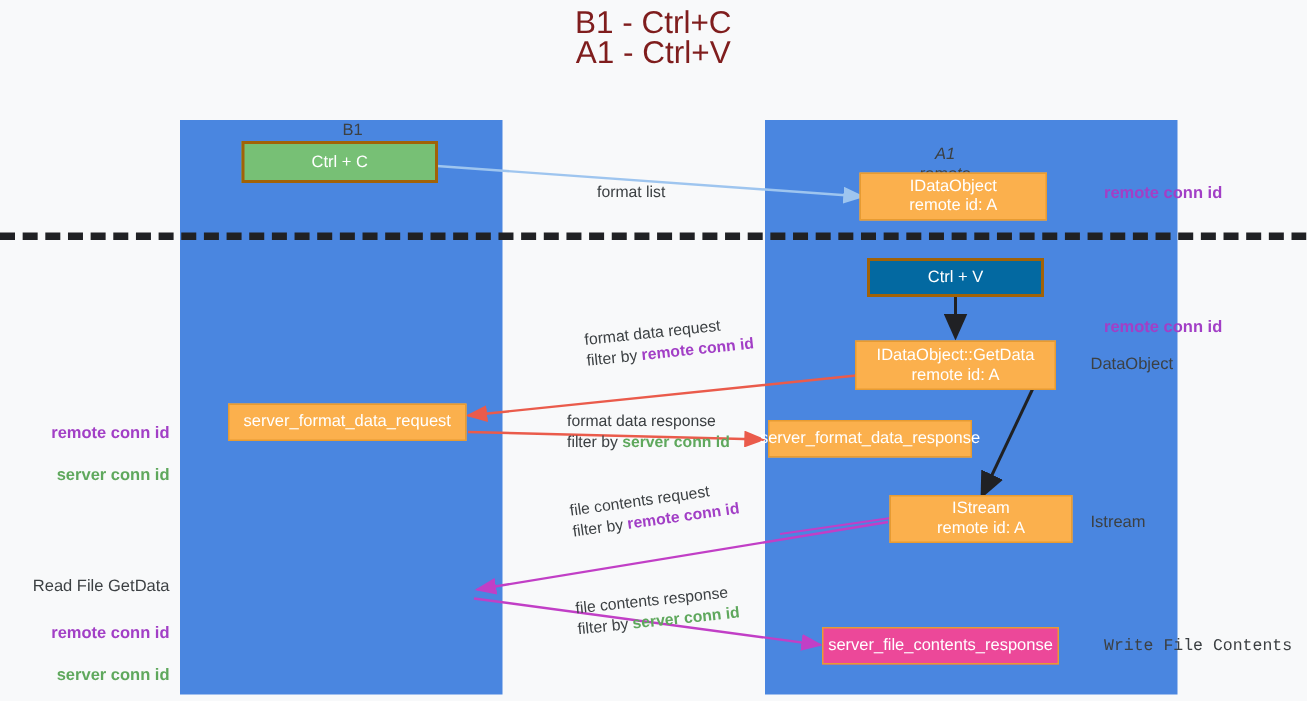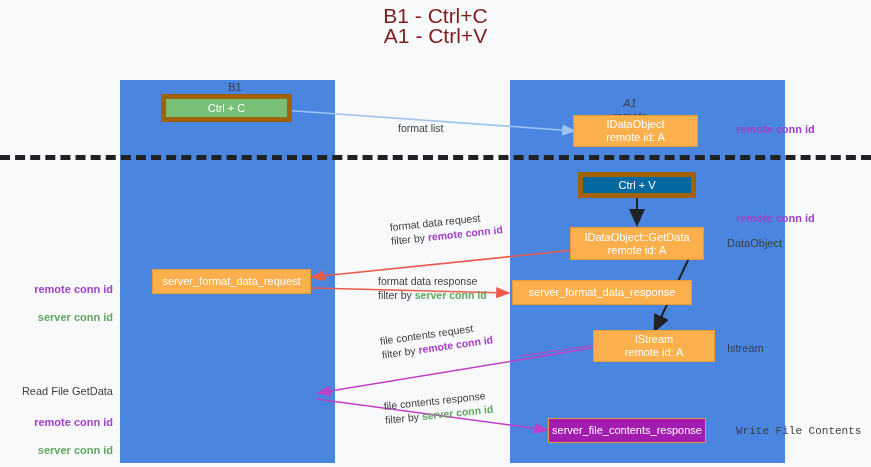--- a/index.html
+++ b/index.html
@@ -49,21 +49,21 @@
   .node{
     position:absolute;
     box-sizing:border-box;
     display:flex;align-items:center;justify-content:center;
     text-align:center;
     color:#ffffff;
     font-size:11px;line-height:13px;
     white-space:pre-line;
     padding:2px 4px;
   }
-  .node.green{background:#77c075;border:5px solid #a16207;}
+  .node.green{background:#77c075;border:2px solid #a16207;}
   .node.orange{background:#fbb04d;border:1px solid #e79b32;}
 
   
   .side-label{
     position:absolute;font-size:11px;line-height:14px;
     white-space:pre-line;
   }
   .side-label.right{text-align:left;}
   .side-label.left{text-align:right;}
   .c-purple{color:#a23fc6;font-weight:bold;}
@@ -135,27 +135,27 @@
   <div class="node orange" style="left: 573px; top: 115px; width: 125px; height: 32px; background: rgb(251, 176, 77);">IDataObject
 remote id: A</div>
 
   <div class="node green" style="left: 578px; top: 172px; width: 118px; height: 26px; background: #0369a1;">Ctrl + V</div>
 
   <div class="node orange" style="left: 570px; top: 227px; width: 134px; height: 33px; background: rgb(251, 176, 77);">IDataObject::GetData
 remote id: A</div>
 
   <div class="node orange" style="left: 152px; top: 269px; width: 159px; height: 25px; background: rgb(251, 176, 77);">server_format_data_request</div>
 
-  <div class="node orange" style="left: 512px; top: 280px; width: 180px; height: 25px; background: rgb(251, 176, 77);">server_format_data_response</div>
+  <div class="node orange" style="left: 512px; top: 280px; width: 136px; height: 25px; background: rgb(251, 176, 77);">server_format_data_response</div>
 
   <div class="node orange" style="left: 593px; top: 330px; width: 122px; height: 32px; background: rgb(251, 176, 77);">IStream
 remote id: A</div>
 
 
-  <div class="node orange" style="left: 548px; top: 418px; width: 158px; height: 25px; background: #a21caf;">server_file_contents_response</div>
+  <div class="node orange" style="left: 548px; top: 418px; width: 158px; height: 25px; background: #ec4899;">server_file_contents_response</div>
 
   <div class="abs" id="divider" style="border-top-color: rgb(32, 33, 36);"></div>
 
   <div class="edge-label" style="left:398px;top:101px;transform:rotate(0deg);margin-top:20px;">
     <span>format list</span>
   </div>
 
   <div class="edge-label" style="left:389px;top:220px;transform:rotate(-6deg);">
     <div><span>format data request</span></div>
     <div><span>filter by </span><span class="hl-purple">remote conn id</span></div>

